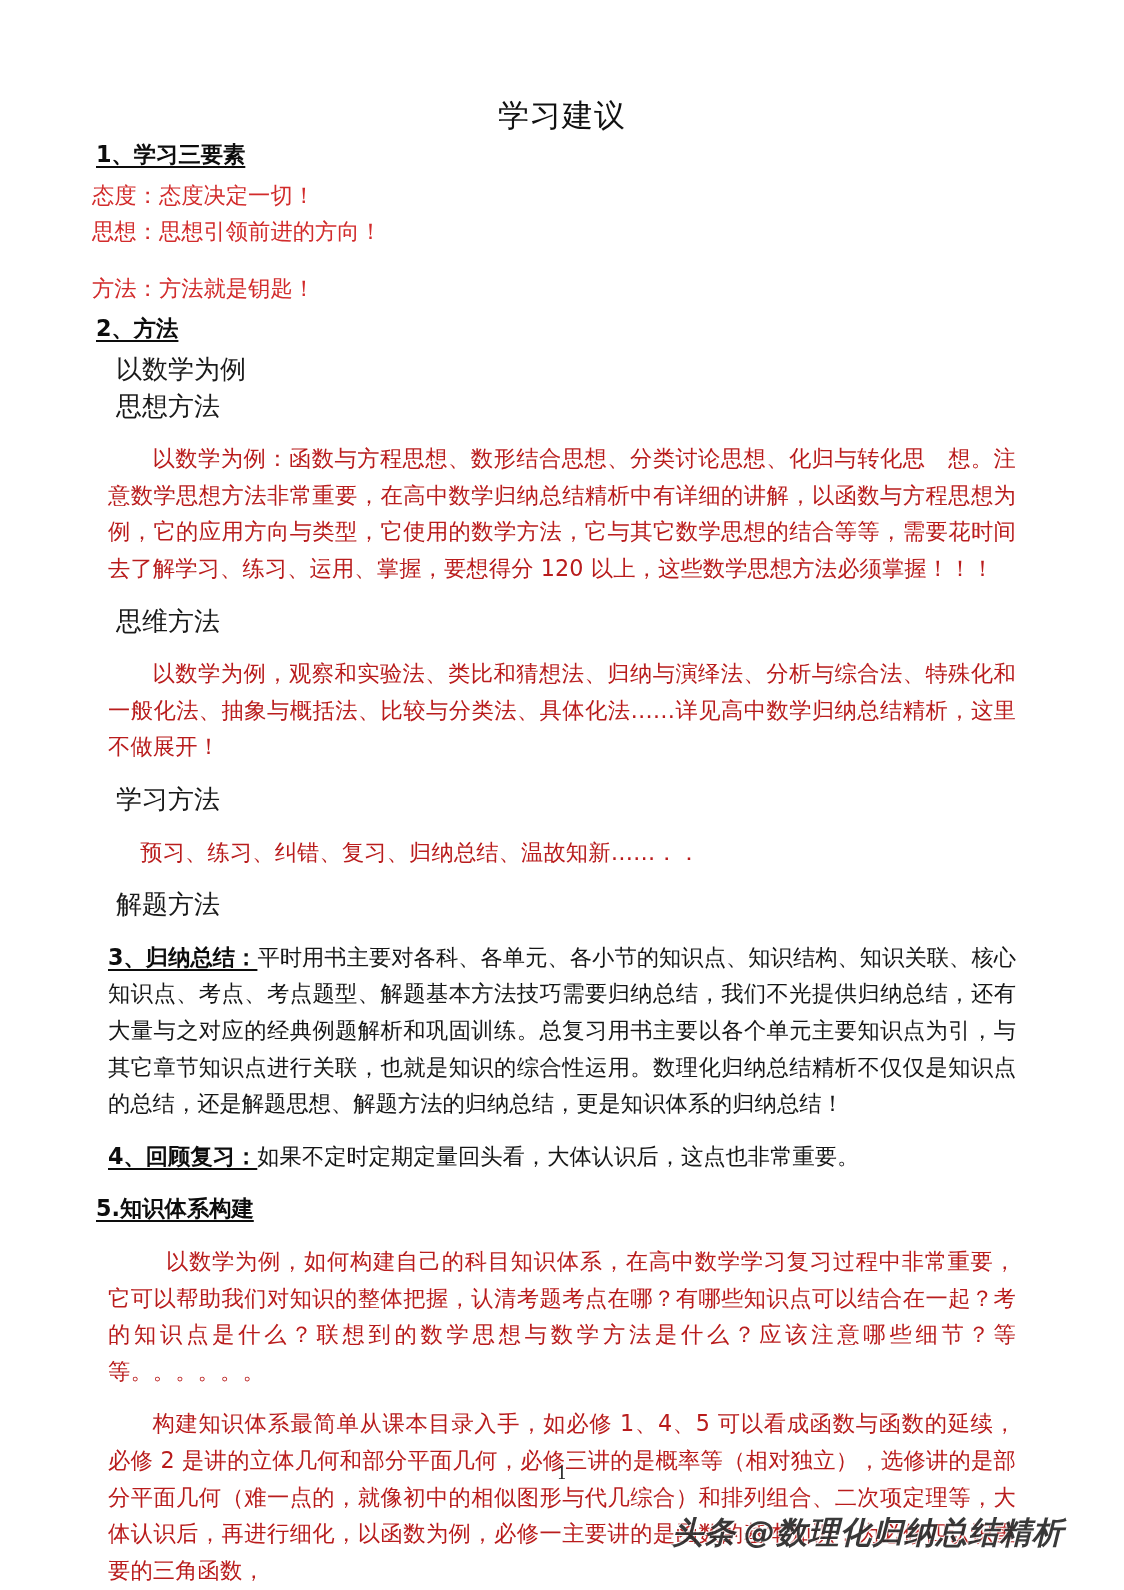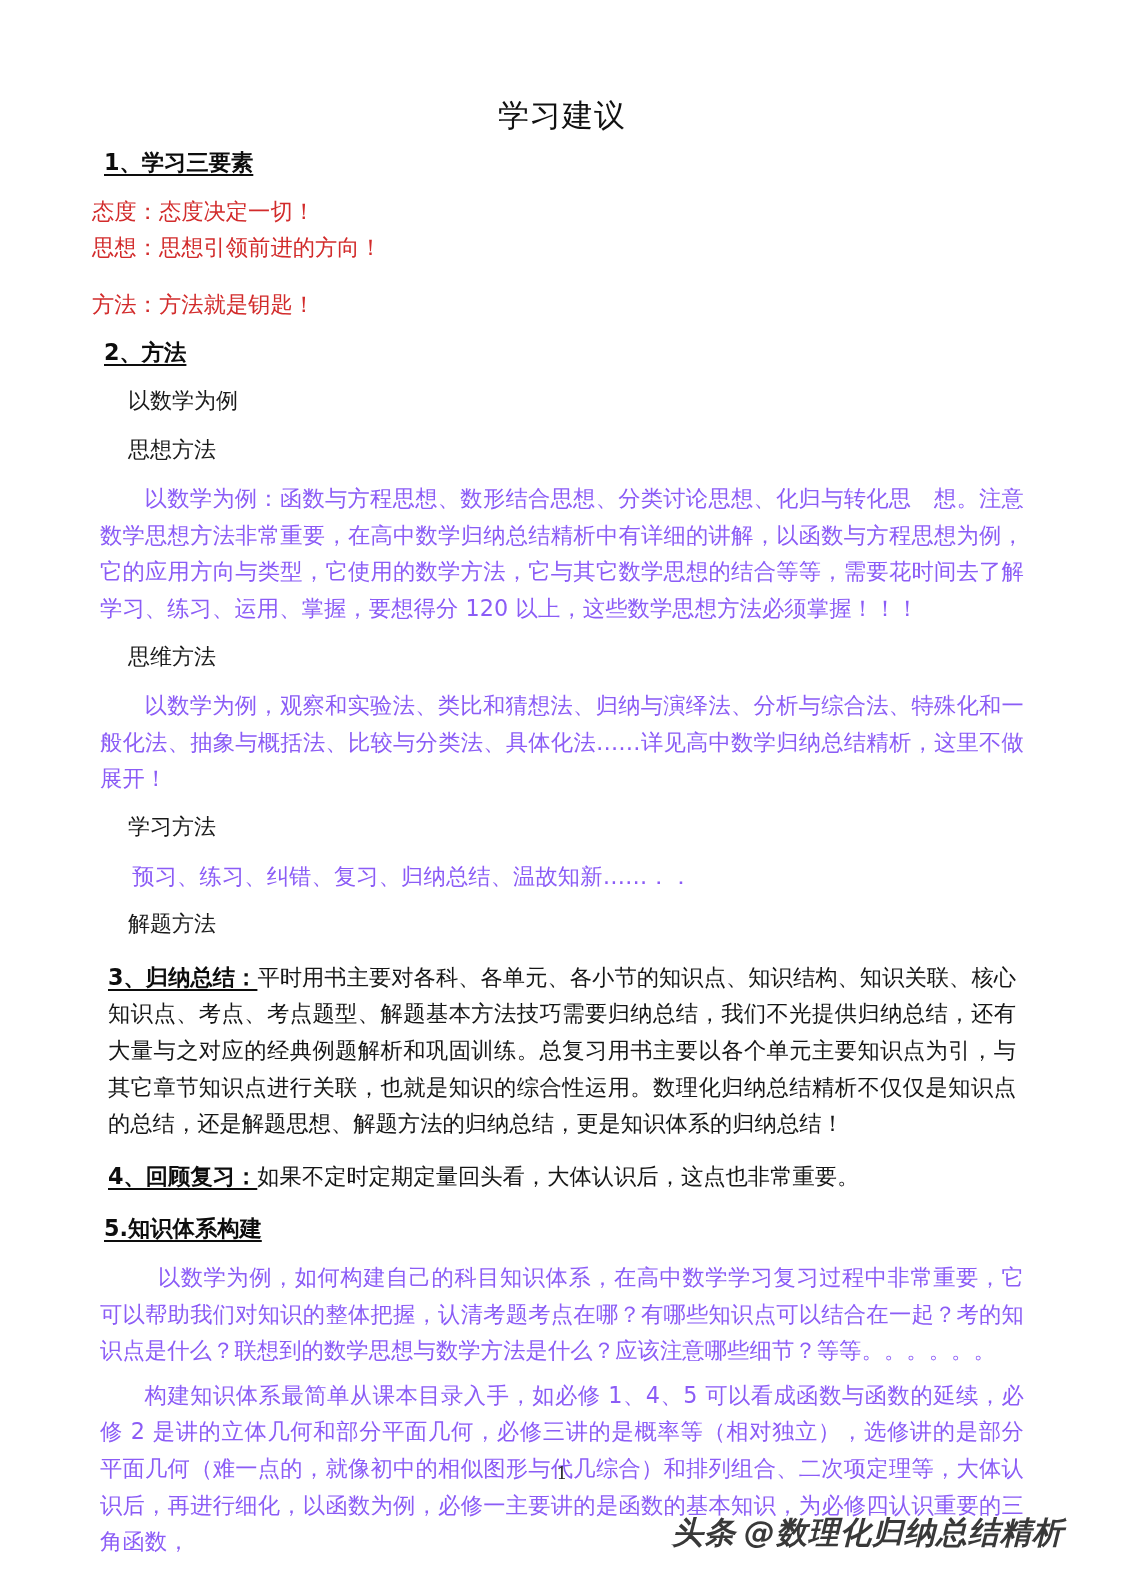--- a/index.html
+++ b/index.html
@@ -40,30 +40,30 @@
     line-height: 1.1;
   }
 
   
   .body-text {
     font-size: 22.3px;
     line-height: 36.6px;
     text-align: justify;
     text-justify: inter-ideograph;
     letter-spacing: 0.1px;
-    margin: 8px;
-    color: #8b5cf6;
+    margin: 16px;
+    color: #b91c1c;
   }
 
   
   .sec-head {
     font-weight: 700;
     font-size: 22.3px;
     line-height: 36.6px;
-    margin: 12px;
+    margin: 4px;
     color: #0d0d0d;
   }
   .sec-head .u {
     text-decoration: underline;
     text-decoration-thickness: 2.2px;
     text-underline-offset: 3.5px;
   }
   
   .sec-head-inline {
     font-size: 22.3px;
@@ -84,23 +84,23 @@
   
   .red-line {
     font-size: 22.3px;
     line-height: 36.6px;
     margin: 0;
     font-weight: 500;
   }
 
   
   .sub-label {
-    font-size: 22px;
+    font-size: 26px;
     line-height: 36.6px;
-    margin: 12px;
+    margin: 0;
     padding-left: 24px;
   }
 
   
   .para {
     text-indent: 2em;
   }
   .para.indent1 { text-indent: 1.45em; }
   .para.indent3 { text-indent: 2.6em; }
 

